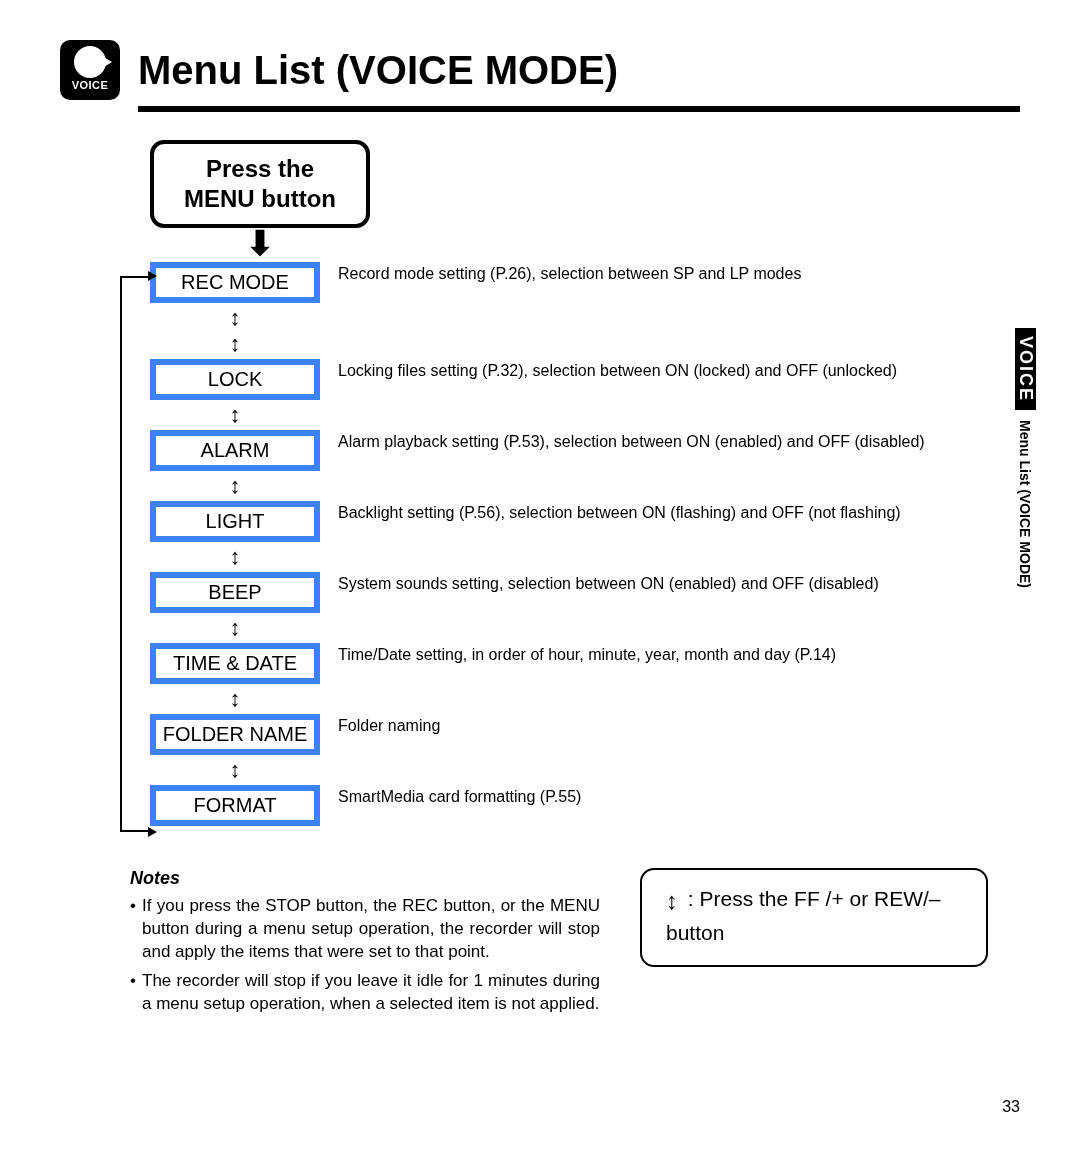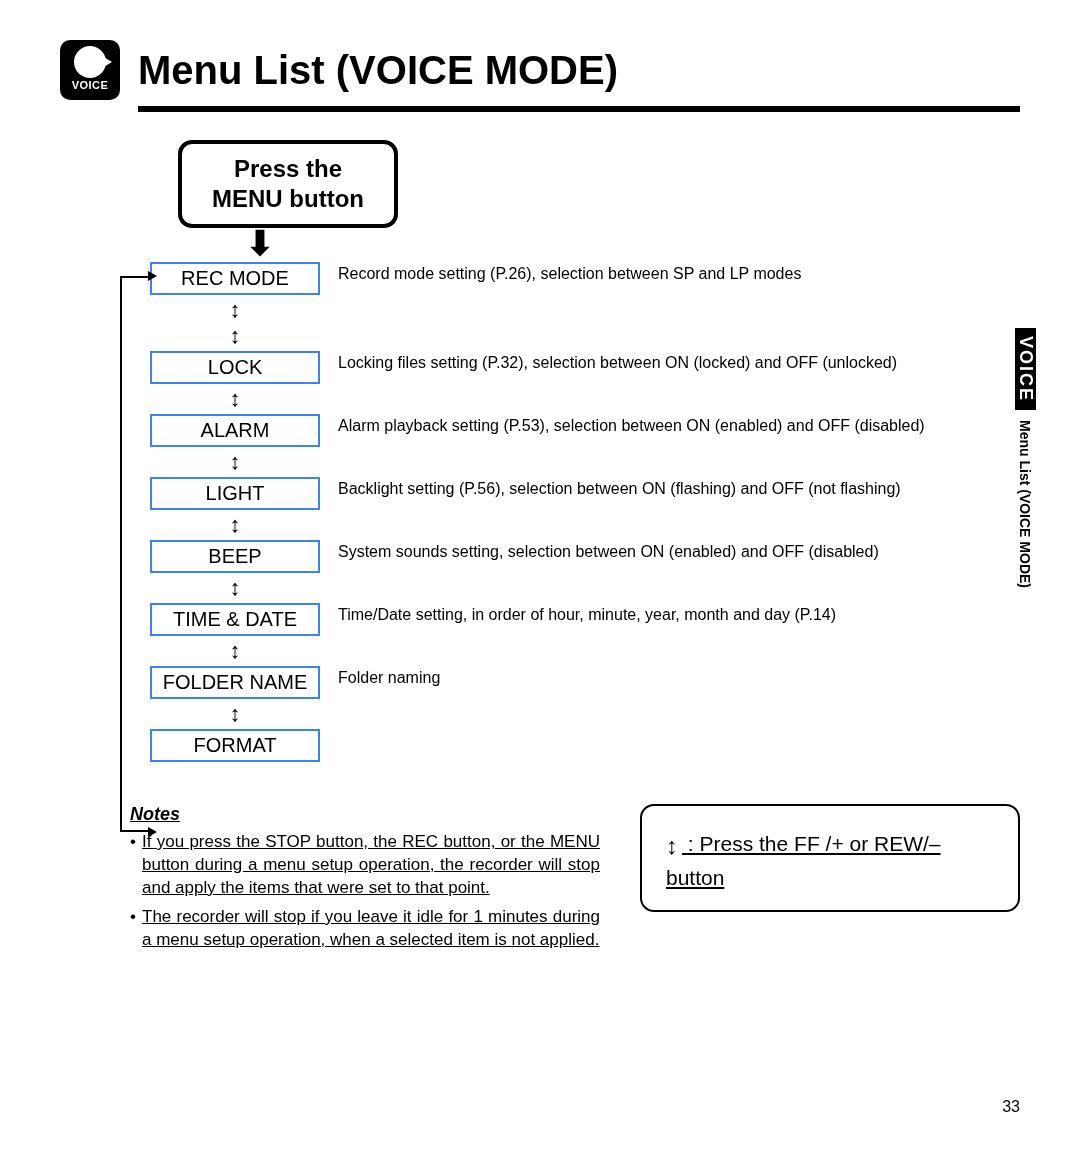--- a/index.html
+++ b/index.html
@@ -54,21 +54,21 @@
   }
 
   .start-box {
     border: 4px solid #000;
     border-radius: 14px;
     padding: 10px 22px;
     font-size: 24px;
     font-weight: bold;
     text-align: center;
     width: 220px;
-    margin-left: 118px;
+    margin-left: 90px;
     line-height: 1.25;
     position: relative;
   }
   .down-arrow {
     text-align: center;
     width: 220px;
     margin-left: 90px;
     font-size: 34px;
     line-height: 1;
     margin-top: -2px;
@@ -100,21 +100,21 @@
   }
   .loop-arrow-top { top: 9px; }
   .loop-arrow-bot { top: 565px; }
 
   .menu-row {
     display: flex;
     align-items: flex-start;
     gap: 18px;
   }
   .menu-box {
-    border: 2px solid #3b82f6;
+    border: 6px solid #3b82f6;
     width: 170px;
     text-align: center;
     padding: 3px 4px;
     font-size: 20px;
     flex: none;
   }
   .menu-desc {
     font-size: 16px;
     line-height: 1.3;
     padding-top: 2px;
@@ -127,21 +127,20 @@
     line-height: 1;
     margin: 4px 0 4px 0;
   }
 
   .notes-section {
     display: flex;
     gap: 40px;
     margin-top: 42px;
     margin-left: 70px;
     align-items: flex-start;
-    text-decoration: underline;
   }
   .notes-col { width: 470px; }
   .notes-heading {
     font-size: 18px;
     font-weight: bold;
     font-style: italic;
     margin-bottom: 6px;
   }
   .notes-col ul { list-style: none; }
   .notes-col li {
@@ -152,23 +151,23 @@
     padding-left: 12px;
     margin-bottom: 6px;
   }
   .notes-col li::before {
     content: "•";
     position: absolute; left: 0; top: 0;
   }
   .legend-box {
     border: 2px solid #000;
     border-radius: 14px;
-    padding: 23px 24px 18px 24px;
+    padding: 14px 24px 18px 24px;
     font-size: 21px;
-    width: 380px;
+    width: 348px;
     line-height: 1.4;
   }
   .legend-sym { font-size: 24px; display:inline-block; vertical-align:middle; margin-right:4px;}
 
   .side-tab {
     position: absolute;
     right: 38px;
     top: 328px;
     width: 34px;
     text-align: center;
@@ -252,20 +251,21 @@
         <div class="menu-desc">Time/Date setting, in order of hour, minute, year, month and day (P.14)</div>
       </div>
       <div class="updown">↕</div>
       <div class="menu-row">
         <div class="menu-box">FOLDER NAME</div>
         <div class="menu-desc">Folder naming</div>
       </div>
       <div class="updown">↕</div>
       <div class="menu-row">
         <div class="menu-box">FORMAT</div>
+        <div class="menu-desc">SmartMedia card formatting (P.55)</div>
       </div>
     </div>
 </div>
 
 <div class="notes-section">
   <div class="notes-col">
     <div class="notes-heading">Notes</div>
     <ul id="notes-list">
         <li>If you press the STOP button, the REC button, or the MENU button during a menu setup operation, the recorder will stop and apply the items that were set to that point.</li>
         <li>The recorder will stop if you leave it idle for 1 minutes during a menu setup operation, when a selected item is not applied.</li>

